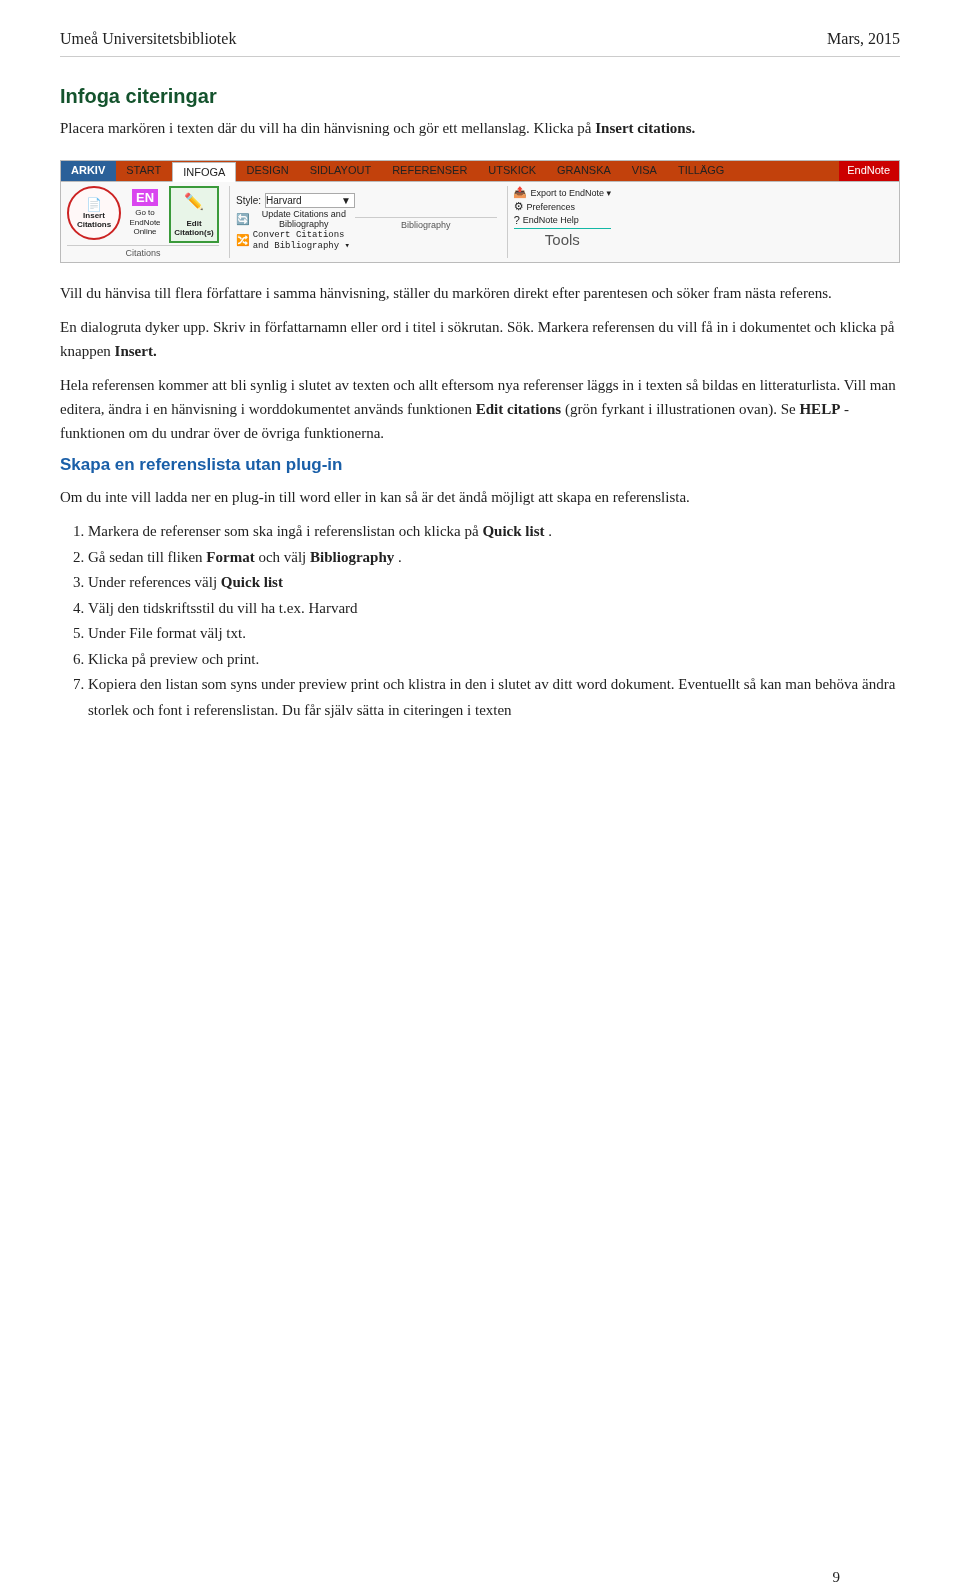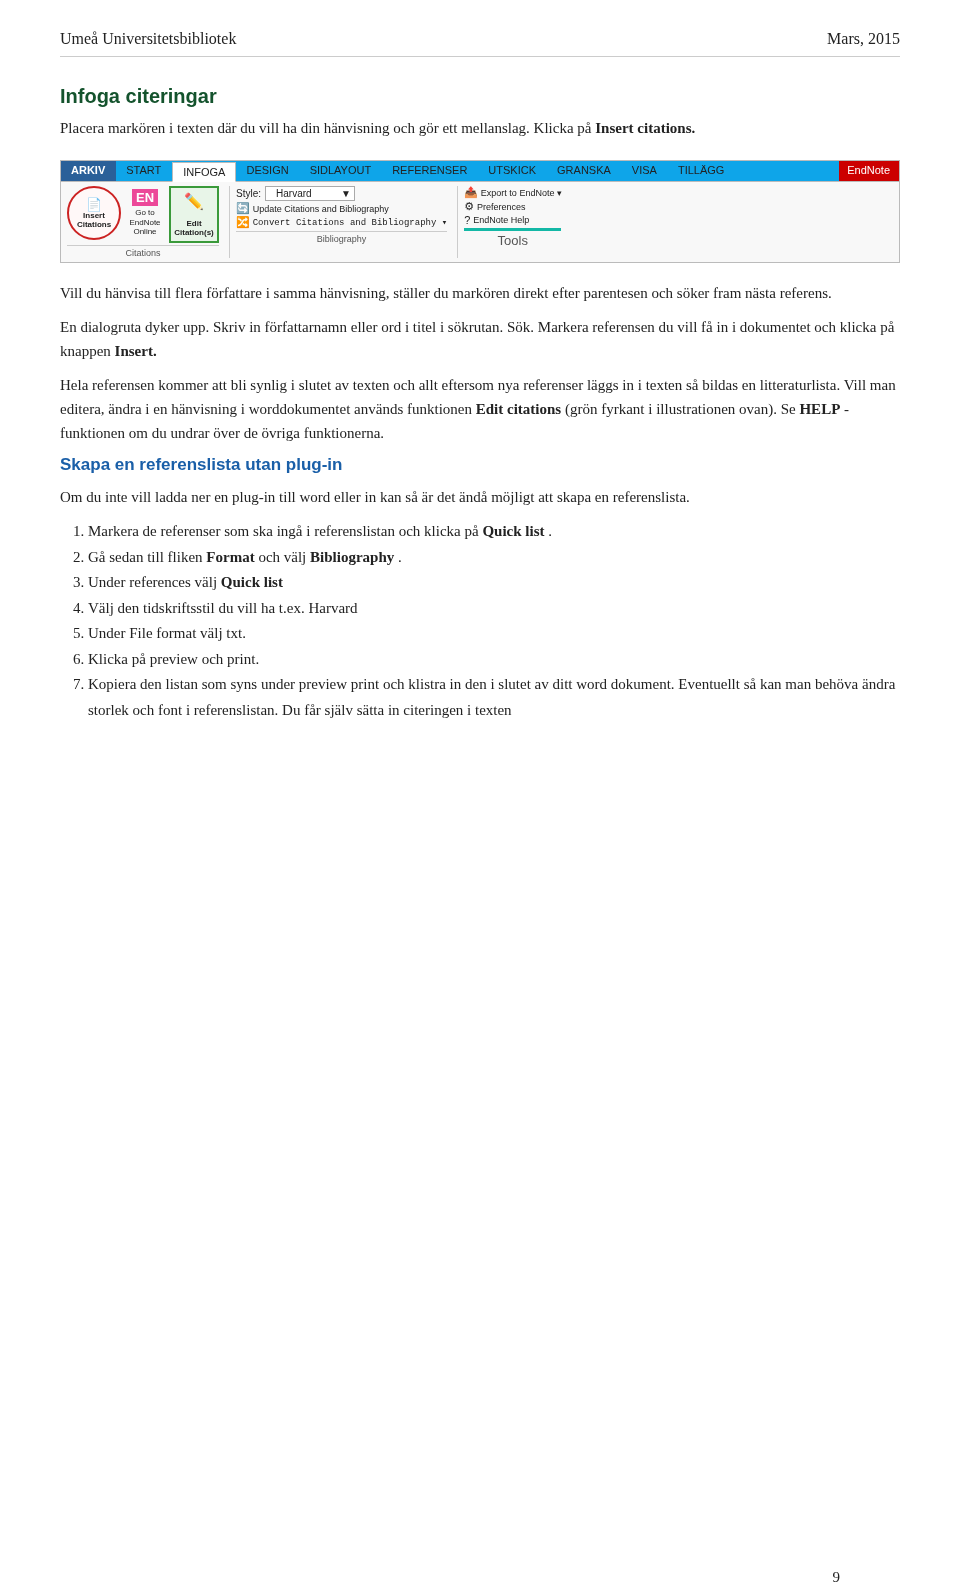--- a/index.html
+++ b/index.html
@@ -60,21 +60,21 @@
       border: 1px solid #bbb;
       margin: 20px 0 18px 0;
       padding: 0;
       width: 100%;
       font-family: Arial, sans-serif;
       font-size: 11px;
     }
 
     .ribbon-tabs {
       display: flex;
-      background: #0ea5e9;
+      background: #c2410c;
       border-bottom: 1px solid #bbb;
       padding-left: 0;
     }
     .ribbon-tab {
       padding: 3px 10px;
       font-size: 11px;
       color: #222;
       cursor: default;
       border-right: 1px solid transparent;
     }
@@ -195,40 +195,40 @@
 
     <div class="ribbon-body">
 
       <div style="display:flex;flex-direction:column;align-items:center;margin-right:4px;">
         <div style="display:flex;flex-direction:row;align-items:flex-start;gap:2px;">
           <div class="ribbon-btn circled" style="background:#fff8f8;border:2.5px solid #cc2222;border-radius:50%;width:54px;height:54px;display:flex;flex-direction:column;align-items:center;justify-content:center;">
             <span style="font-size:13px;">📄</span>
             <span style="font-size:8px;font-weight:bold;line-height:1.1;text-align:center;">Insert<br>Citations</span>
           </div>
           <div class="ribbon-btn" style="display:flex;flex-direction:column;align-items:center;width:44px;">
-            <span style="font-size:13px;background:#ec4899;color:#fff;padding:1px 4px;font-weight:bold;">EN</span>
+            <span style="font-size:13px;background:#d946ef;color:#fff;padding:1px 4px;font-weight:bold;">EN</span>
             <span style="font-size:8px;text-align:center;line-height:1.2;margin-top:2px;">Go to EndNote<br>Online</span>
           </div>
 
           <div class="ribbon-btn highlighted" style="border:2.5px solid #3a9a3a;background:#e8f5e8;display:flex;flex-direction:column;align-items:center;width:50px;padding:4px 2px;">
             <span style="font-size:16px;">✏️</span>
             <span style="font-size:8px;text-align:center;font-weight:bold;margin-top:8px;">Edit<br>Citation(s)</span>
           </div>
         </div>
         <div style="font-size:9px;color:#555;text-align:center;border-top:1px solid #ccc;width:100%;margin-top:2px;padding-top:2px;">Citations</div>
       </div>
 
       <div style="width:1px;background:#ccc;margin:0 6px;align-self:stretch;"></div>
 
-      <div style="display:flex;flex-direction:column;align-items:center;margin-right:4px;">
+      <div style="display:flex;flex-direction:row;align-items:center;margin-right:4px;">
         <div style="display:flex;flex-direction:column;gap:1px;">
 
           <div style="display:flex;align-items:center;gap:4px;font-size:10px;">
             <span>Style:</span>
-            <div style="background:#fff;border:1px solid #aaa;padding:1px 20px 1px 10px;font-size:10px;min-width:90px;position:relative;">
+            <div style="background:#fff;border:1px solid #aaa;padding:1px 20px 1px 0;font-size:10px;min-width:90px;position:relative;">
               Harvard <span style="position:absolute;right:3px;top:1px;">▼</span>
             </div>
           </div>
 
           <div class="ribbon-small-btn">
             <span style="font-size:11px;">🔄</span>
             <span style="font-size:9px;text-align:center;">Update Citations and Bibliography</span>
           </div>
 
           <div class="ribbon-small-btn">
@@ -252,21 +252,21 @@
           <div class="ribbon-small-btn">
             <span style="font-size:11px;">⚙</span>
             <span style="font-size:9px;">Preferences</span>
           </div>
 
           <div class="ribbon-small-btn">
             <span style="font-size:11px;">?</span>
             <span style="font-size:9px;">EndNote Help</span>
           </div>
         </div>
-        <div style="font-size:13px;color:#555;text-align:center;border-top:3px solid #14b8a6;width:100%;margin-top:2px;padding-top:2px;">Tools</div>
+        <div style="font-size:15px;color:#555;text-align:center;border-top:1px solid #14b8a6;width:100%;margin-top:2px;padding-top:2px;">Tools</div>
       </div>
 
     </div>
   </div>
 
   <p>Vill du hänvisa till flera författare i samma hänvisning, ställer du markören direkt efter parentesen och söker fram nästa referens.</p>
 
   <p>
     <span>En dialogruta dyker upp. Skriv in författarnamn eller ord i titel i sökrutan. Sök. Markera referensen du vill få in i dokumentet och klicka på knappen</span>
     <span class="bold">Insert.</span>

